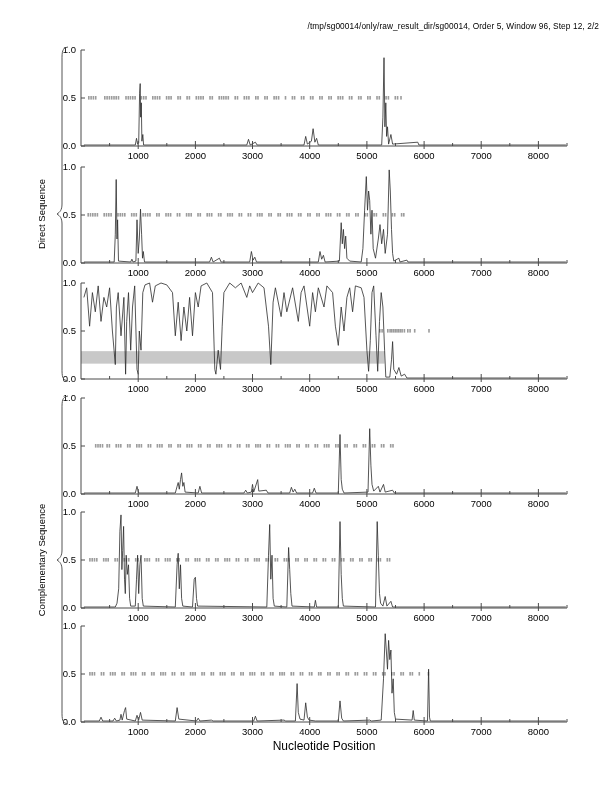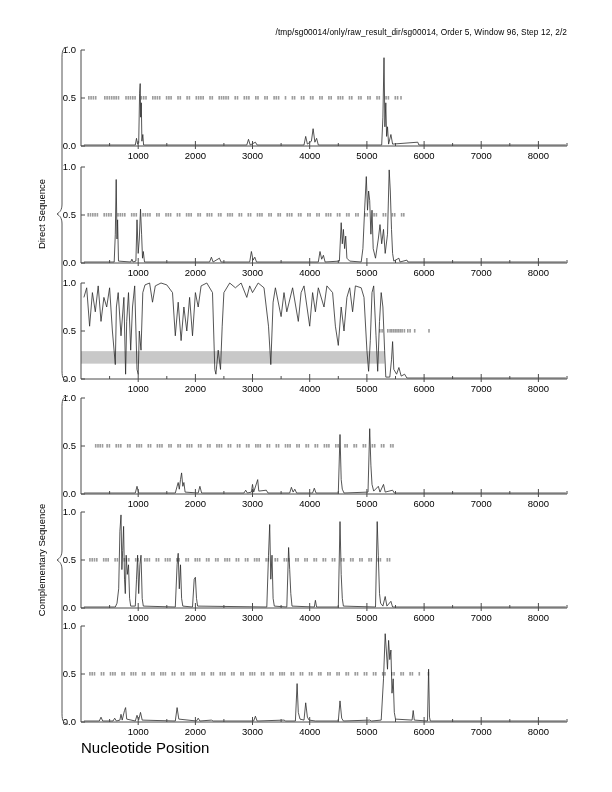--- a/index.html
+++ b/index.html
@@ -1,25 +1,25 @@
 <!DOCTYPE html>
 <html><head>
 <meta charset="utf-8">
 <style>
   html,body{margin:0;padding:0;background:#ffffff;}
   #page{position:relative;width:612px;height:792px;background:#fff;overflow:hidden;
         font-family:"Liberation Sans", sans-serif;color:#000;}
-  .title{position:absolute;top:27px;left:0;width:567px;text-align:right;
-         font-size:8.3px;letter-spacing:0.1px;}
+  .title{position:absolute;top:21px;left:0;width:567px;text-align:right;
+         font-size:8.3px;letter-spacing:0.1px;padding-left:32px;}
   .panel-svg{position:absolute;left:0;width:612px;height:130px;}
   .rot-wrap{position:absolute;width:0;height:0;}
   .rot{position:absolute;transform:translate(-50%,-50%) rotate(-90deg);
        white-space:nowrap;font-size:9.5px;}
-  .xaxis-title{position:absolute;left:81px;width:486px;text-align:left;
-               top:739px;font-size:15px;}
+  .xaxis-title{position:absolute;left:81px;width:486px;text-align:center;
+               top:739px;font-size:12px;}
   svg text{font-family:"Liberation Sans", sans-serif;}
 </style>
 </head>
 <body>
 
 <div id="page">
   <div class="title">/tmp/sg00014/only/raw_result_dir/sg00014, Order 5, Window 96, Step 12, 2/2</div>
 
   <svg class="panel-svg" id="svg-p0" viewBox="0 0 612 130" style="top: 40px;">
       <rect x="88.0" y="56.0" width="1.6" height="3.6" fill="#9c9c9c"></rect>

